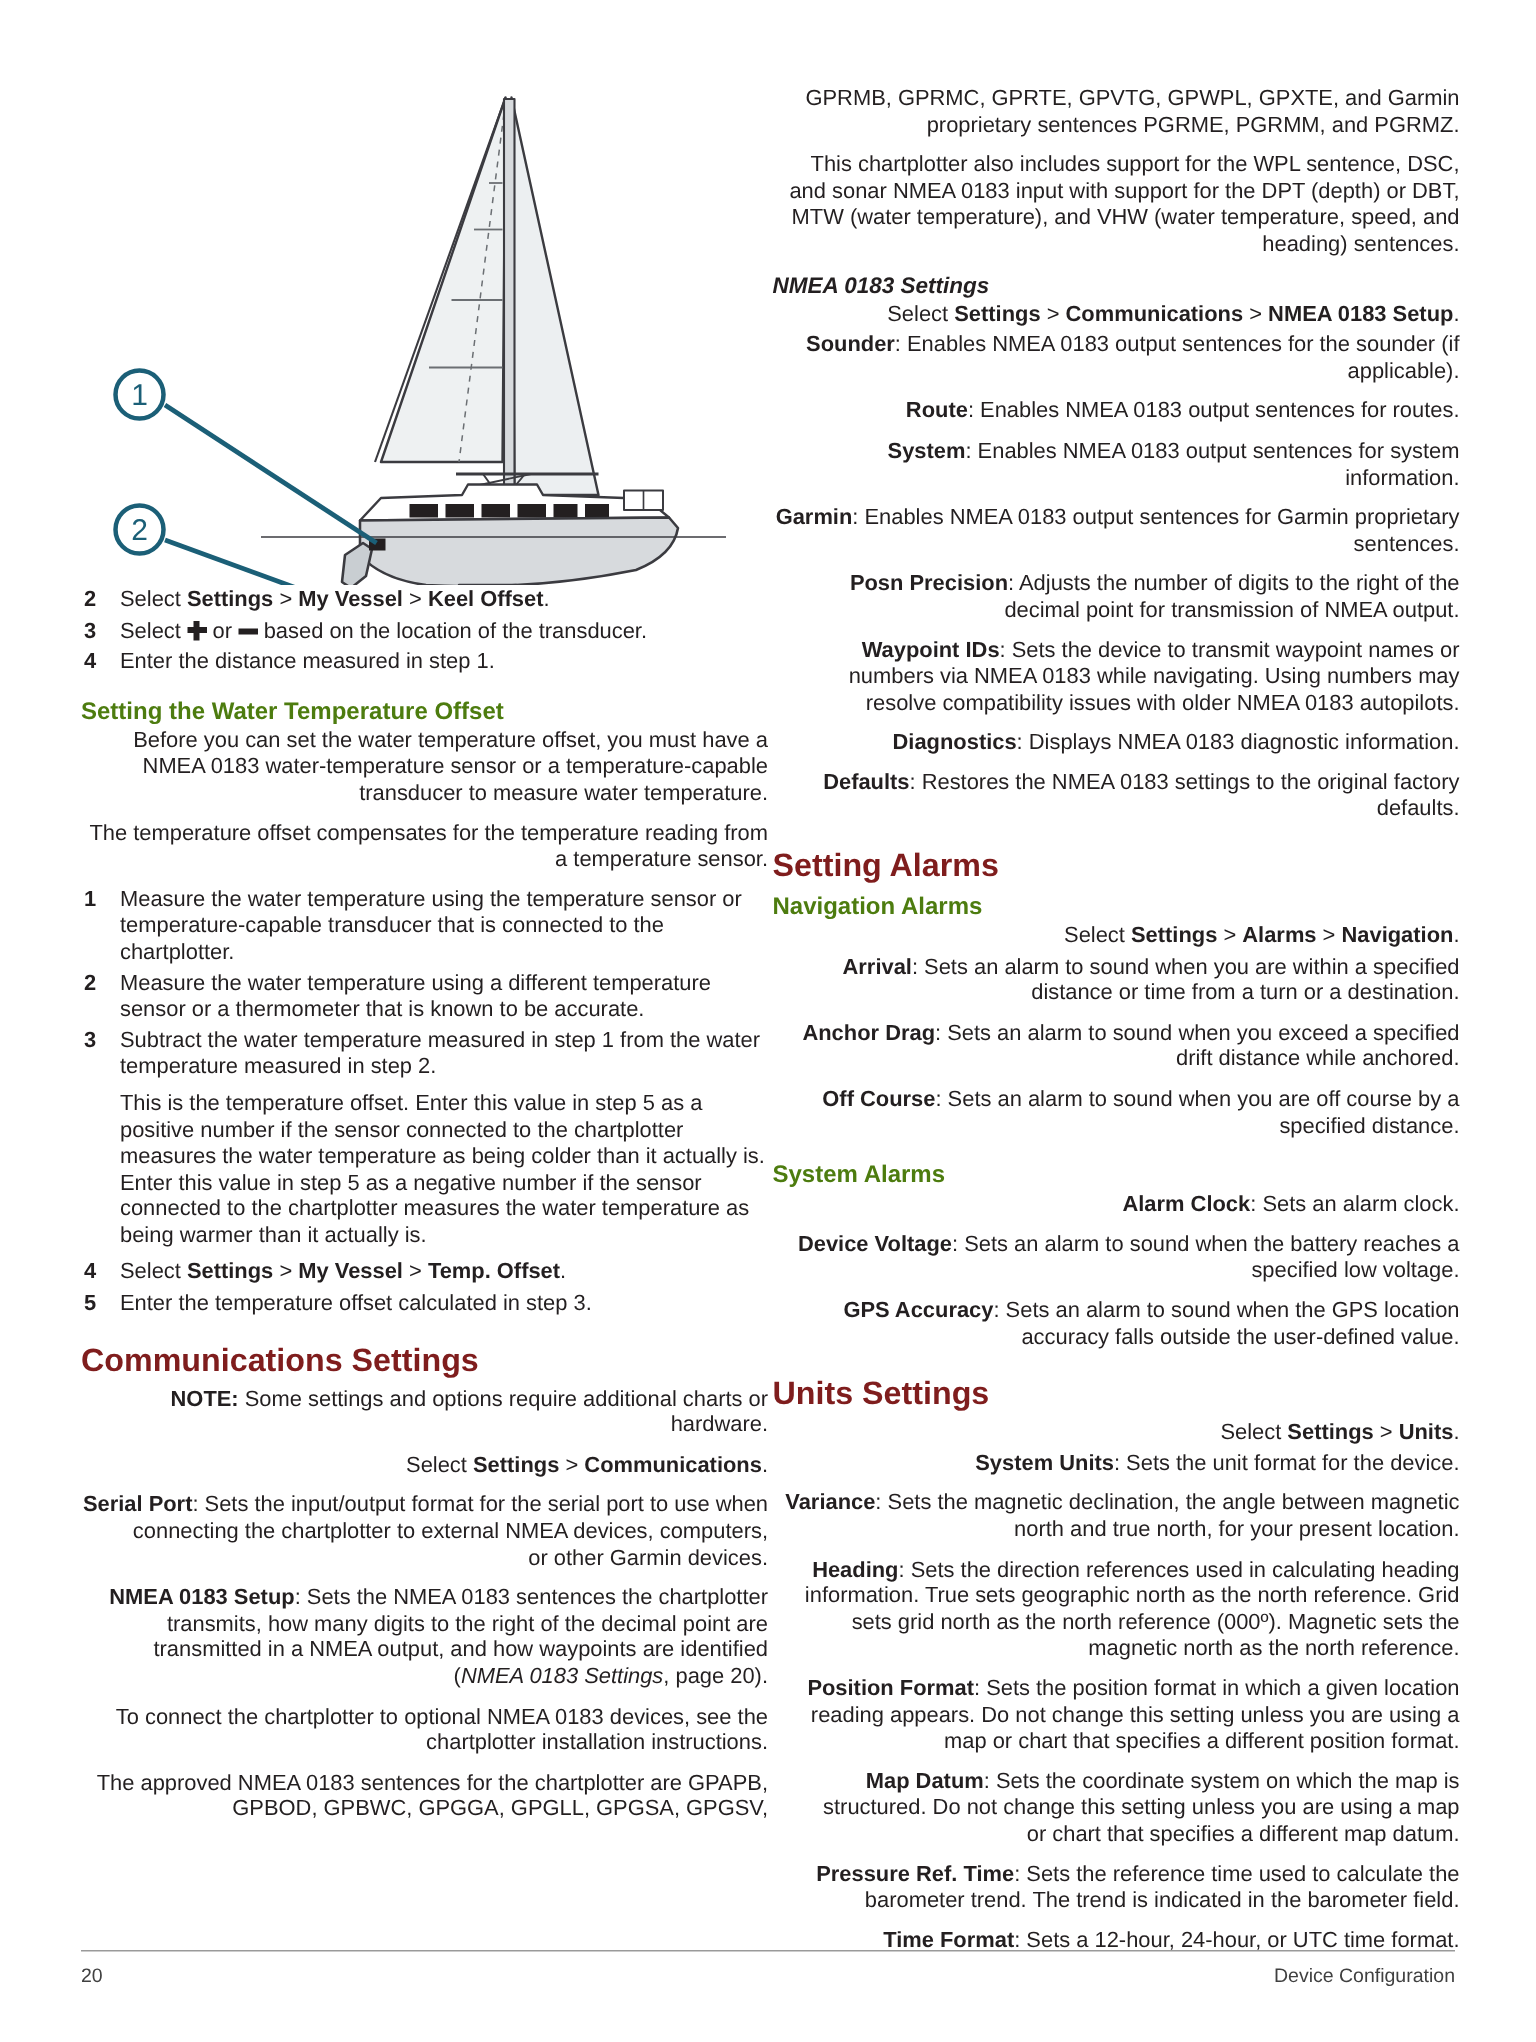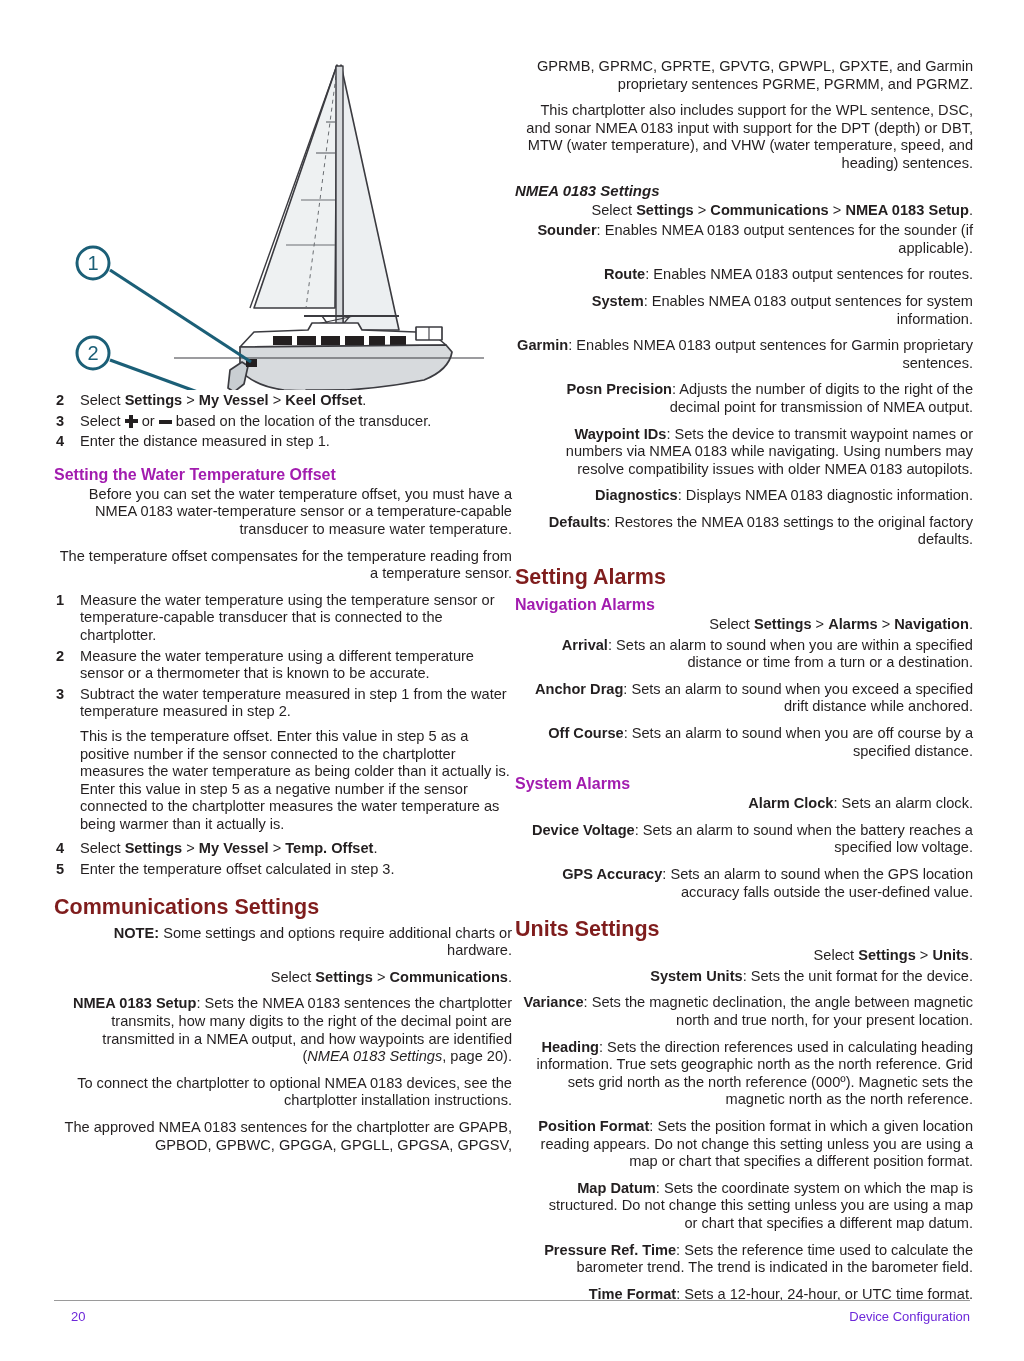--- a/index.html
+++ b/index.html
@@ -49,21 +49,21 @@
     font-size: 21.5px;
     line-height: 25px;
     font-weight: bold;
     margin: 16px 0 5px 0;
   }
   .h2 {
     font-size: 16px;
     line-height: 19px;
     font-weight: bold;
     margin: 14px 0 2px 0;
-    color: #a21caf;
+    color: #4d7c0f;
   }
   .h3i {
     font-size: 15px;
     line-height: 18px;
     font-weight: bold;
     font-style: italic;
     margin: 9px 0 2px 0;
   }
   .tight { margin-bottom: 3px; }
 
@@ -152,22 +152,21 @@
     left: 0; top: 0;
     width: 916px;
     height: 1px;
     background: #9a9a9a;
   }
   .footer-left, .footer-right {
     position: absolute;
     top: 9px;
     font-size: 13px;
     line-height: 16px;
-    color: #6d28d9;
-    margin-left: 17px;
+    color: #404040;
   }
   .footer-left { left: 0; }
   .footer-right { right: 0; }
 </style>
 </head>
 <body>
 
 <div class="page">
 
   <div class="figure">
@@ -285,20 +284,21 @@
         <li>
           <span class="num">5</span>
           <span>Enter the temperature offset calculated in step 3.</span>
         </li>
       </ol>
 
       <div class="h1">Communications Settings</div>
       <p class="para"><b>NOTE:</b><span> Some settings and options require additional charts or hardware.</span></p>
       <p class="para"><span>Select </span><b>Settings</b><span> &gt; </span><b>Communications</b><span>.</span></p>
 
+      <p class="def"><b>Serial Port</b><span>: Sets the input/output format for the serial port to use when connecting the chartplotter to external NMEA devices, computers, or other Garmin devices.</span></p>
       <p class="def"><b>NMEA 0183 Setup</b><span>: Sets the NMEA 0183 sentences the chartplotter transmits, how many digits to the right of the decimal point are transmitted in a NMEA output, and how waypoints are identified (</span><i>NMEA 0183 Settings</i><span>, page 20).</span></p>
 
       <p class="para">To connect the chartplotter to optional NMEA 0183 devices, see the chartplotter installation instructions.</p>
       <p class="para">The approved NMEA 0183 sentences for the chartplotter are GPAPB, GPBOD, GPBWC, GPGGA, GPGLL, GPGSA, GPGSV,</p>
     </div>
 
     <div class="col col-right" style="top:58px;">
 
       <p class="para">GPRMB, GPRMC, GPRTE, GPVTG, GPWPL, GPXTE, and Garmin proprietary sentences PGRME, PGRMM, and PGRMZ.</p>
       <p class="para">This chartplotter also includes support for the WPL sentence, DSC, and sonar NMEA 0183 input with support for the DPT (depth) or DBT, MTW (water temperature), and VHW (water temperature, speed, and heading) sentences.</p>

